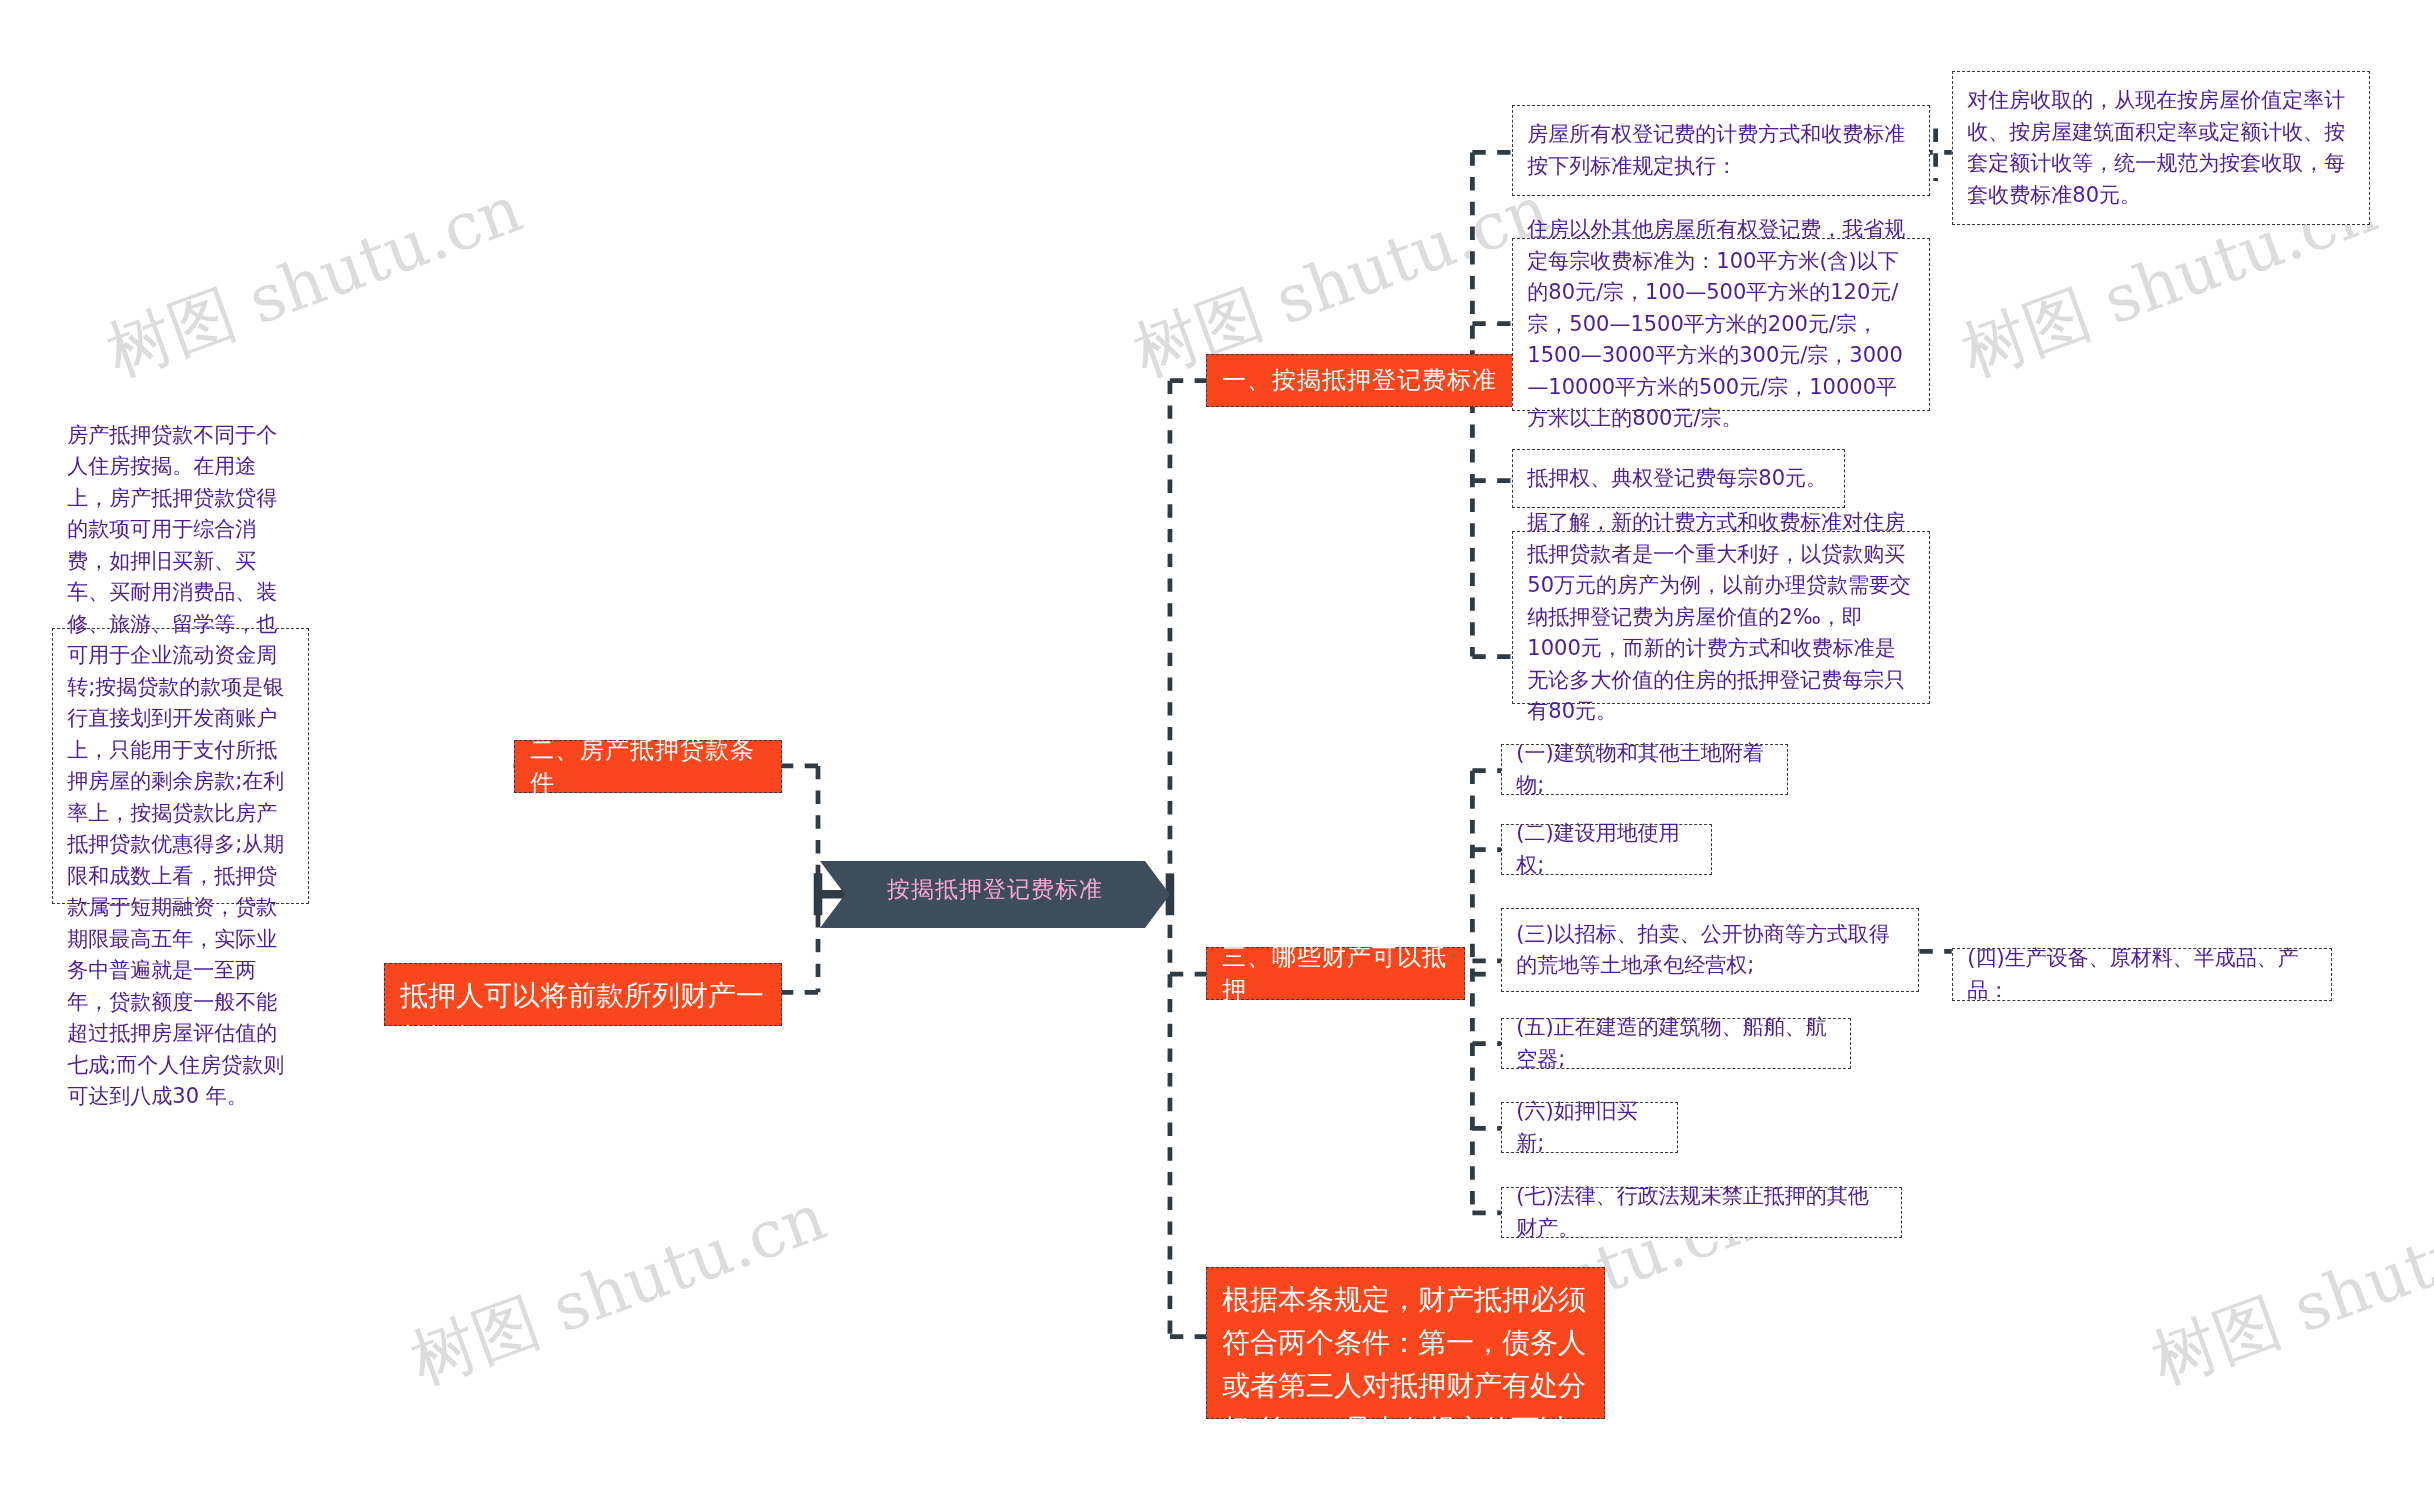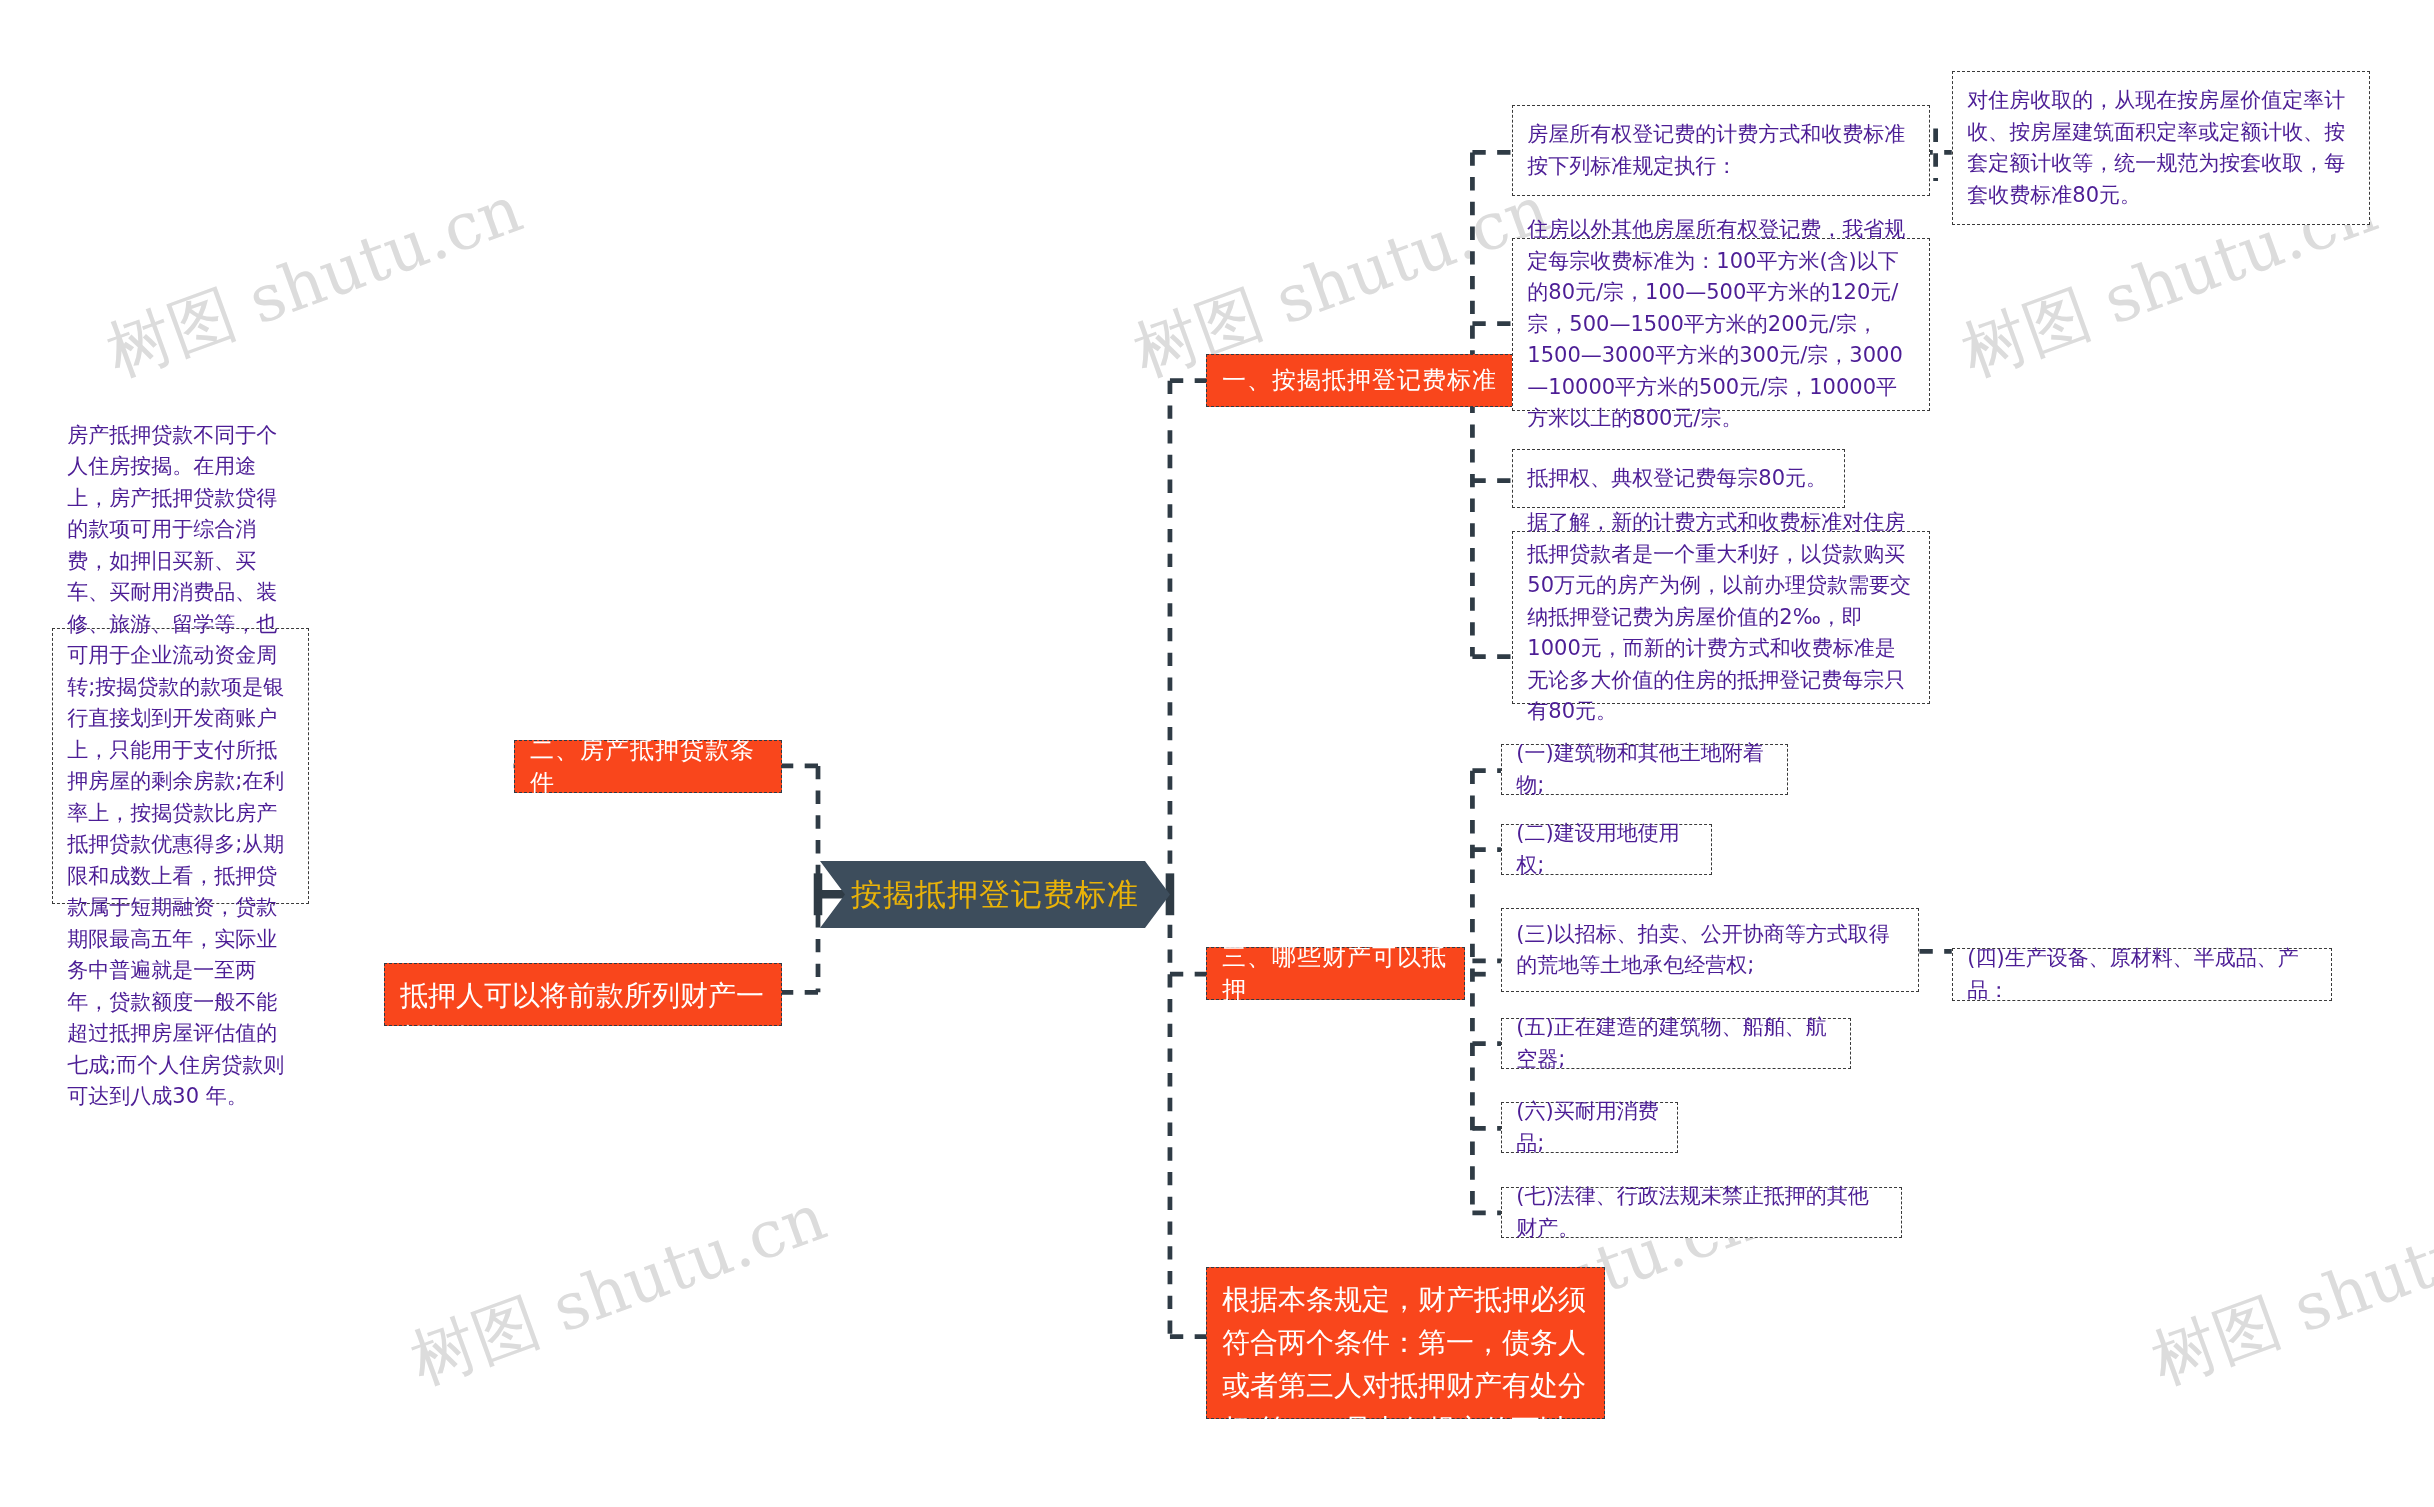--- a/index.html
+++ b/index.html
@@ -28,25 +28,25 @@
   }
 
   
   #links{position:absolute;left:0;top:0;width:2435px;height:1508px;z-index:1;pointer-events:none;}
 
   
   .node{position:absolute;z-index:3;box-sizing:border-box;}
 
   .root{
     background:#3d4d5c;
-    color:#eab308;
-    font-size:31px;
+    color:#f9a8d4;
+    font-size:23px;
     line-height:1.2;
     letter-spacing:1px;
-    display:flex;align-items:center;justify-content:center;
+    display:flex;align-items:flex-start;justify-content:center;
     padding:15px 25px;
     clip-path:polygon(0 0, calc(100% - 25px) 0, 100% 50%, calc(100% - 25px) 100%, 0 100%, 25px 50%);
   }
 
   .branch{
     background:#f9461c;
     color:#ffffff;
     font-size:24px;
     line-height:1.35;
     border:1.9px dashed #2f3b45;
@@ -197,21 +197,21 @@
 
   <div class="node leaf" style="left:1952px;top:924px;width:380px;height:53px;margin-top:24px;">
     <span class="txt">(四)生产设备、原材料、半成品、产品：</span>
   </div>
 
   <div class="node leaf" style="left:1501px;top:1018px;width:350px;height:51px;">
     <span class="txt">(五)正在建造的建筑物、船舶、航空器;</span>
   </div>
 
   <div class="node leaf" style="left:1501px;top:1102px;width:177px;height:51px;">
-    <span class="txt">(六)买耐用消费品;</span>
+    <span class="txt">(六)如押旧买新;</span>
   </div>
 
   <div class="node leaf" style="left:1501px;top:1187px;width:401px;height:51px;">
     <span class="txt">(七)法律、行政法规未禁止抵押的其他财产。</span>
   </div>
 
   <div class="node leaf-orange" style="left:1206px;top:1267px;width:399px;height:152px;">
     <span class="txt">根据本条规定，财产抵押必须符合两个条件：第一，债务人或者第三人对抵押财产有处分权;第二，是本条规定的可以抵押的财产。</span>
   </div>
 

